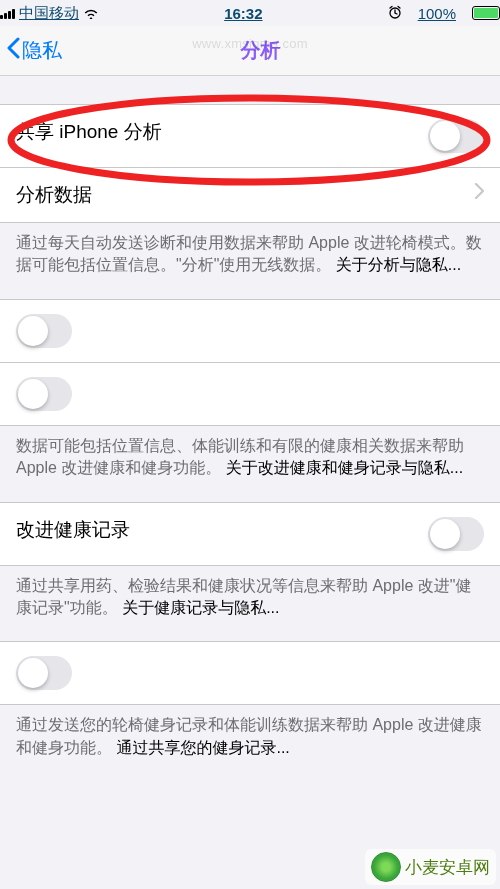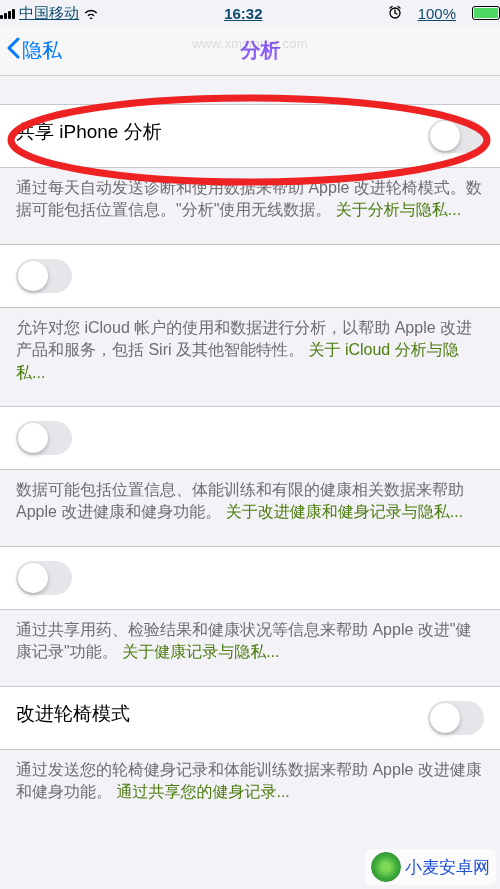--- a/index.html
+++ b/index.html
@@ -144,21 +144,21 @@
       color: #c7c7cc;
     }
     .disclosure svg { width: 10px; height: 16px; }
     .footer-text {
       padding: 9px 16px 22px;
       font-size: 16px;
       line-height: 1.4;
       color: #6d6d72;
     }
     .footer-text .link {
-      color: #4d7c0f;
+      color: #000000;
       text-align: center;
     }
     .circle-annotation {
       position: absolute;
       top: 90px;
       left: 4px;
       width: 490px;
       height: 100px;
       pointer-events: none;
       z-index: 5;
@@ -190,21 +190,21 @@
       width: 30px;
       height: 30px;
       border-radius: 50%;
       background: radial-gradient(circle, #7ed957 20%, #3aa63a 60%);
       border: 1px solid #2f8f2f;
       flex-shrink: 0;
     }
     .wm-text {
       font-size: 17px;
       font-weight: 500;
-      color: #1d4ed8;
+      color: #4d7c0f;
     }
   </style>
 </head>
 <body>
 
 <div class="status-bar">
   <div class="status-left">
     <span class="signal-bars">
       <span></span>
         <span></span>
@@ -246,51 +246,55 @@
 </div>
 
 <div class="watermark-top">www.xmsigma.com</div>
 
 <div class="content">
 
   <div class="cell">
     <span>共享 iPhone 分析</span>
     <div class="switch"></div>
   </div>
+  <div class="cell">
+    <span>分析数据</span>
+    <span class="disclosure">
+      <svg viewBox="0 0 10 16">
+          <path d="M2 1l7 7-7 7" stroke="#c7c7cc" stroke-width="2.2" fill="none" stroke-linecap="round" stroke-linejoin="round"></path>
+        </svg>
+    </span>
+  </div>
   <div class="footer-text">
     <span>通过每天自动发送诊断和使用数据来帮助 Apple 改进轮椅模式。数据可能包括位置信息。"分析"使用无线数据。</span>
     <span class="link">关于分析与隐私...</span>
   </div>
 
   <div class="cell">
     <div class="switch"></div>
   </div>
-  <div class="footer-text">
-    <span>允许对您 iCloud 帐户的使用和数据进行分析，以帮助 Apple 改进产品和服务，包括 Siri 及其他智能特性。</span>
-    <span class="link">关于 iCloud 分析与隐私...</span>
-  </div>
 
   <div class="cell">
     <div class="switch"></div>
   </div>
   <div class="footer-text">
     <span>数据可能包括位置信息、体能训练和有限的健康相关数据来帮助 Apple 改进健康和健身功能。</span>
     <span class="link">关于改进健康和健身记录与隐私...</span>
   </div>
 
   <div class="cell">
+    <span>改进健康记录</span>
     <div class="switch"></div>
   </div>
   <div class="footer-text">
     <span>通过共享用药、检验结果和健康状况等信息来帮助 Apple 改进"健康记录"功能。</span>
     <span class="link">关于健康记录与隐私...</span>
   </div>
 
   <div class="cell">
-    <span>改进轮椅模式</span>
     <div class="switch"></div>
   </div>
   <div class="footer-text" style="padding-bottom:6px">
     <span>通过发送您的轮椅健身记录和体能训练数据来帮助 Apple 改进健康和健身功能。</span>
     <span class="link">通过共享您的健身记录...</span>
   </div>
 
 </div>
 
 <svg class="circle-annotation" viewBox="0 0 490 100">

